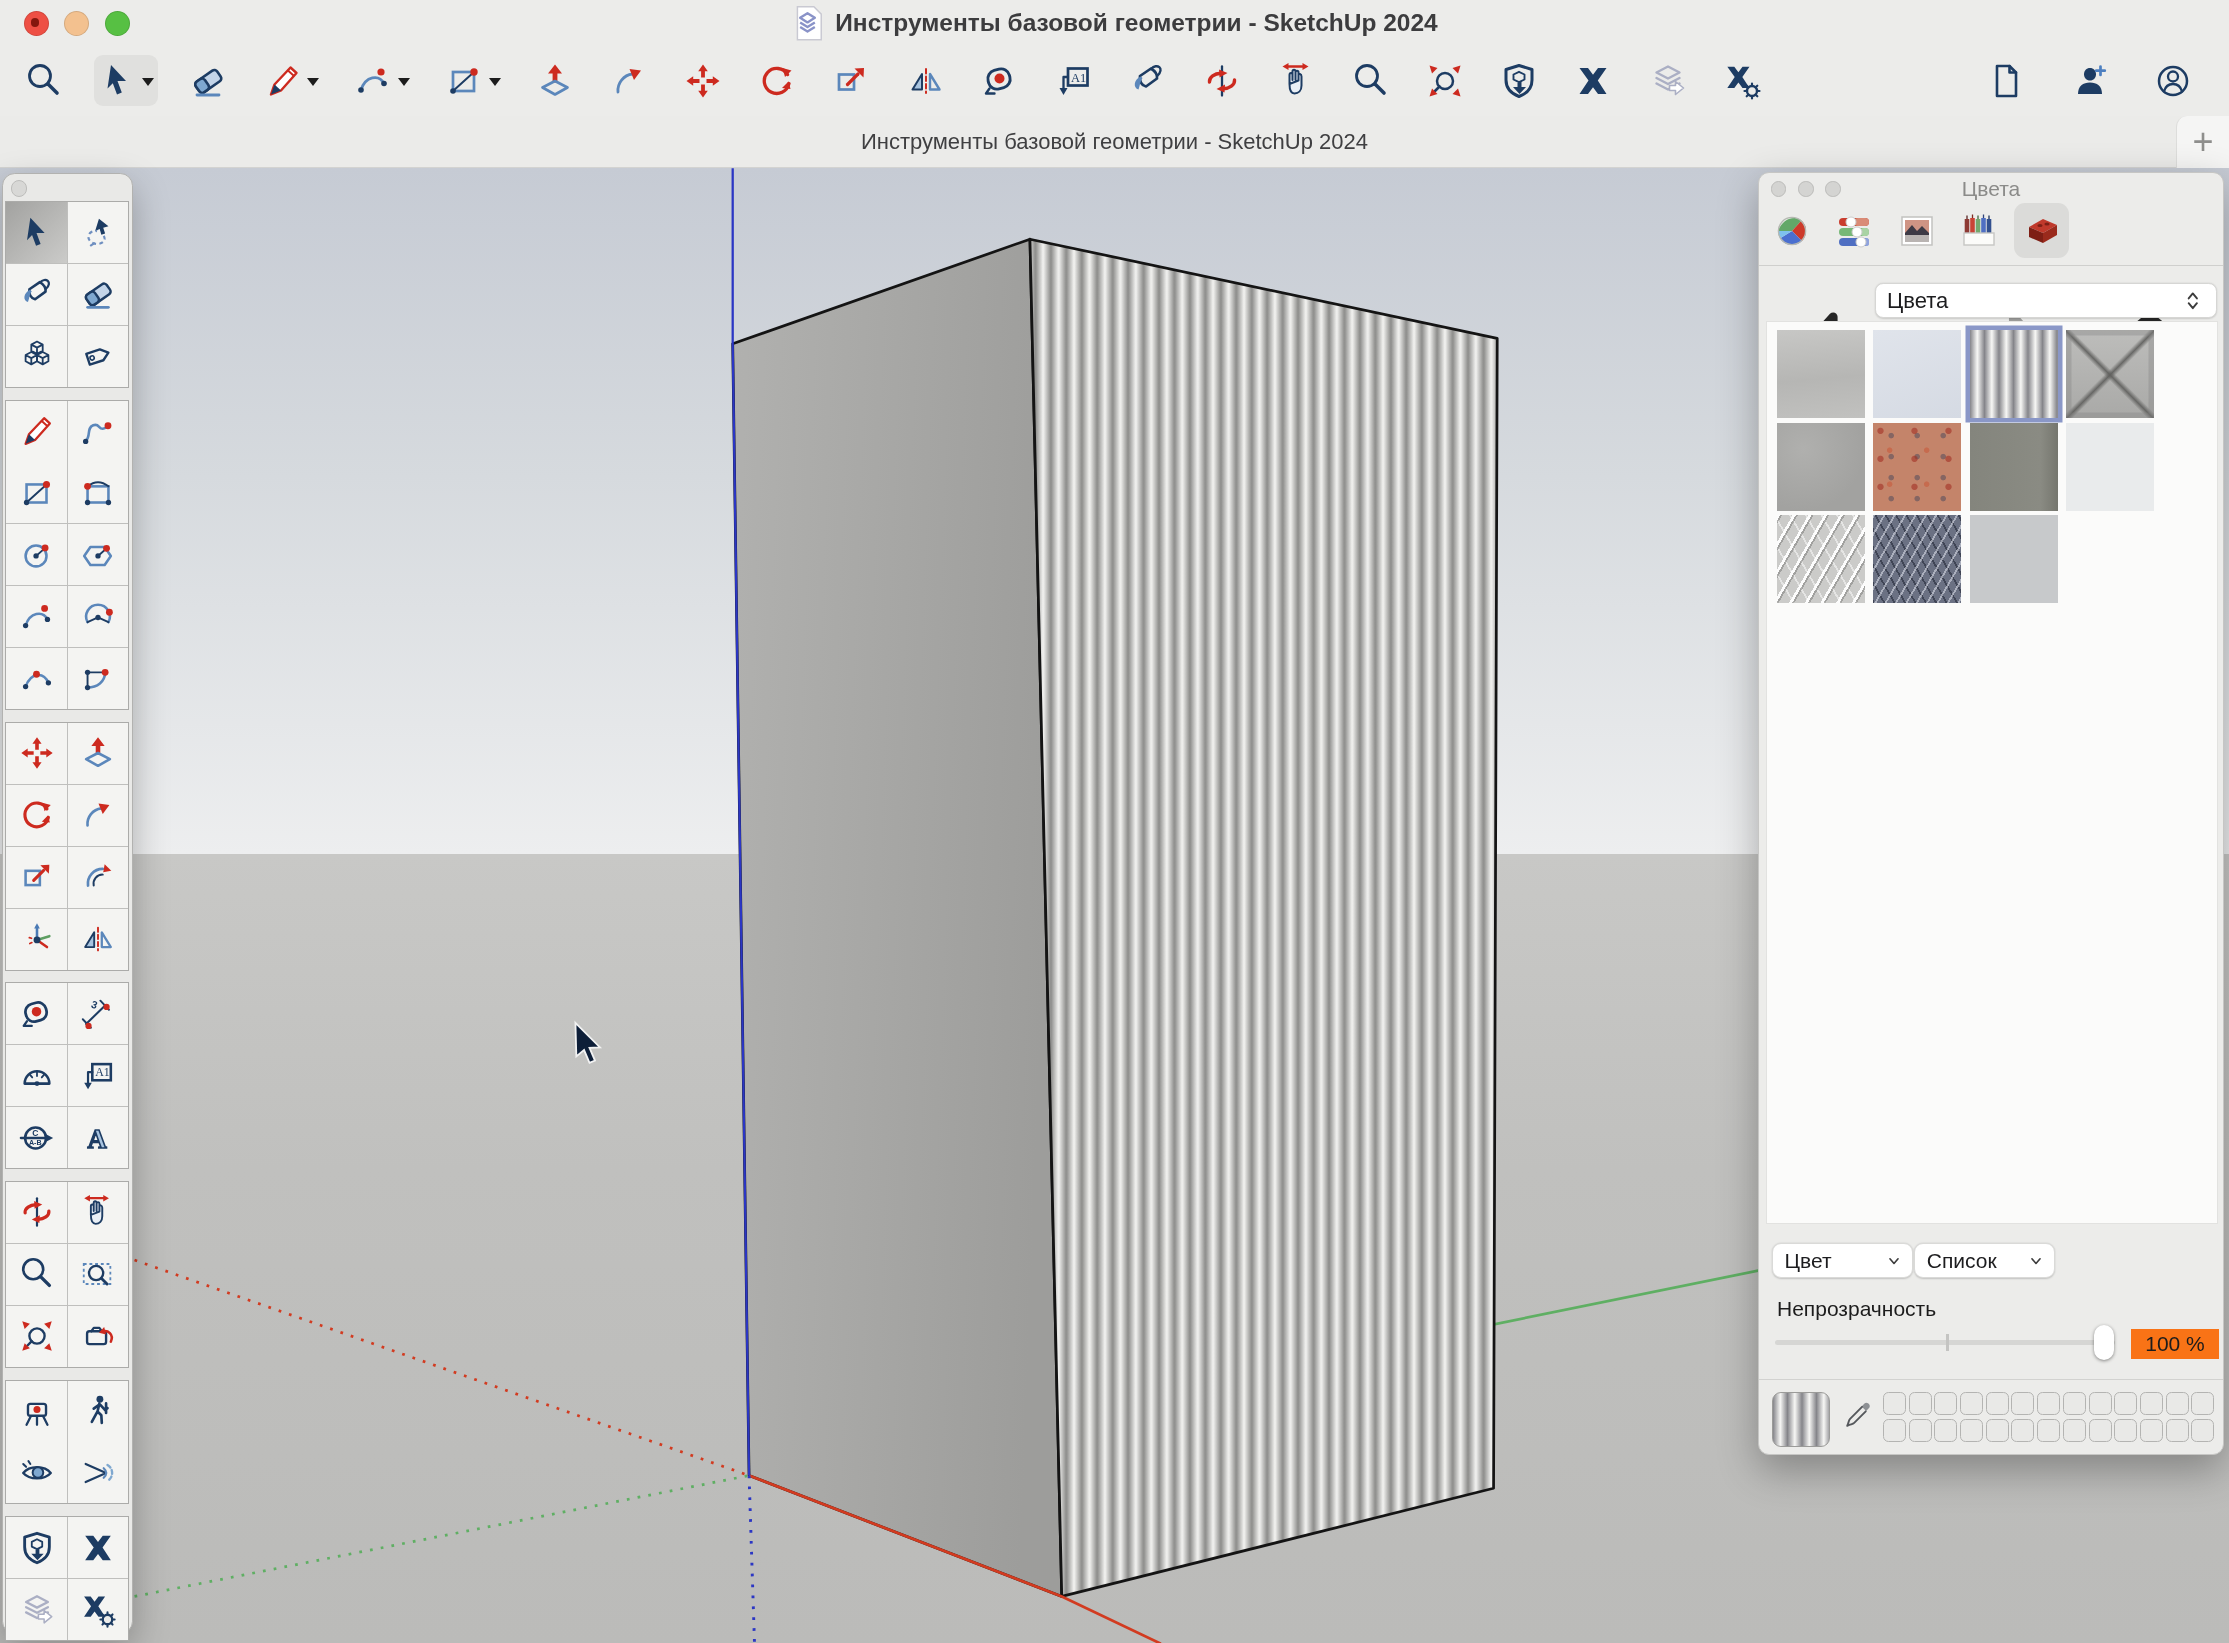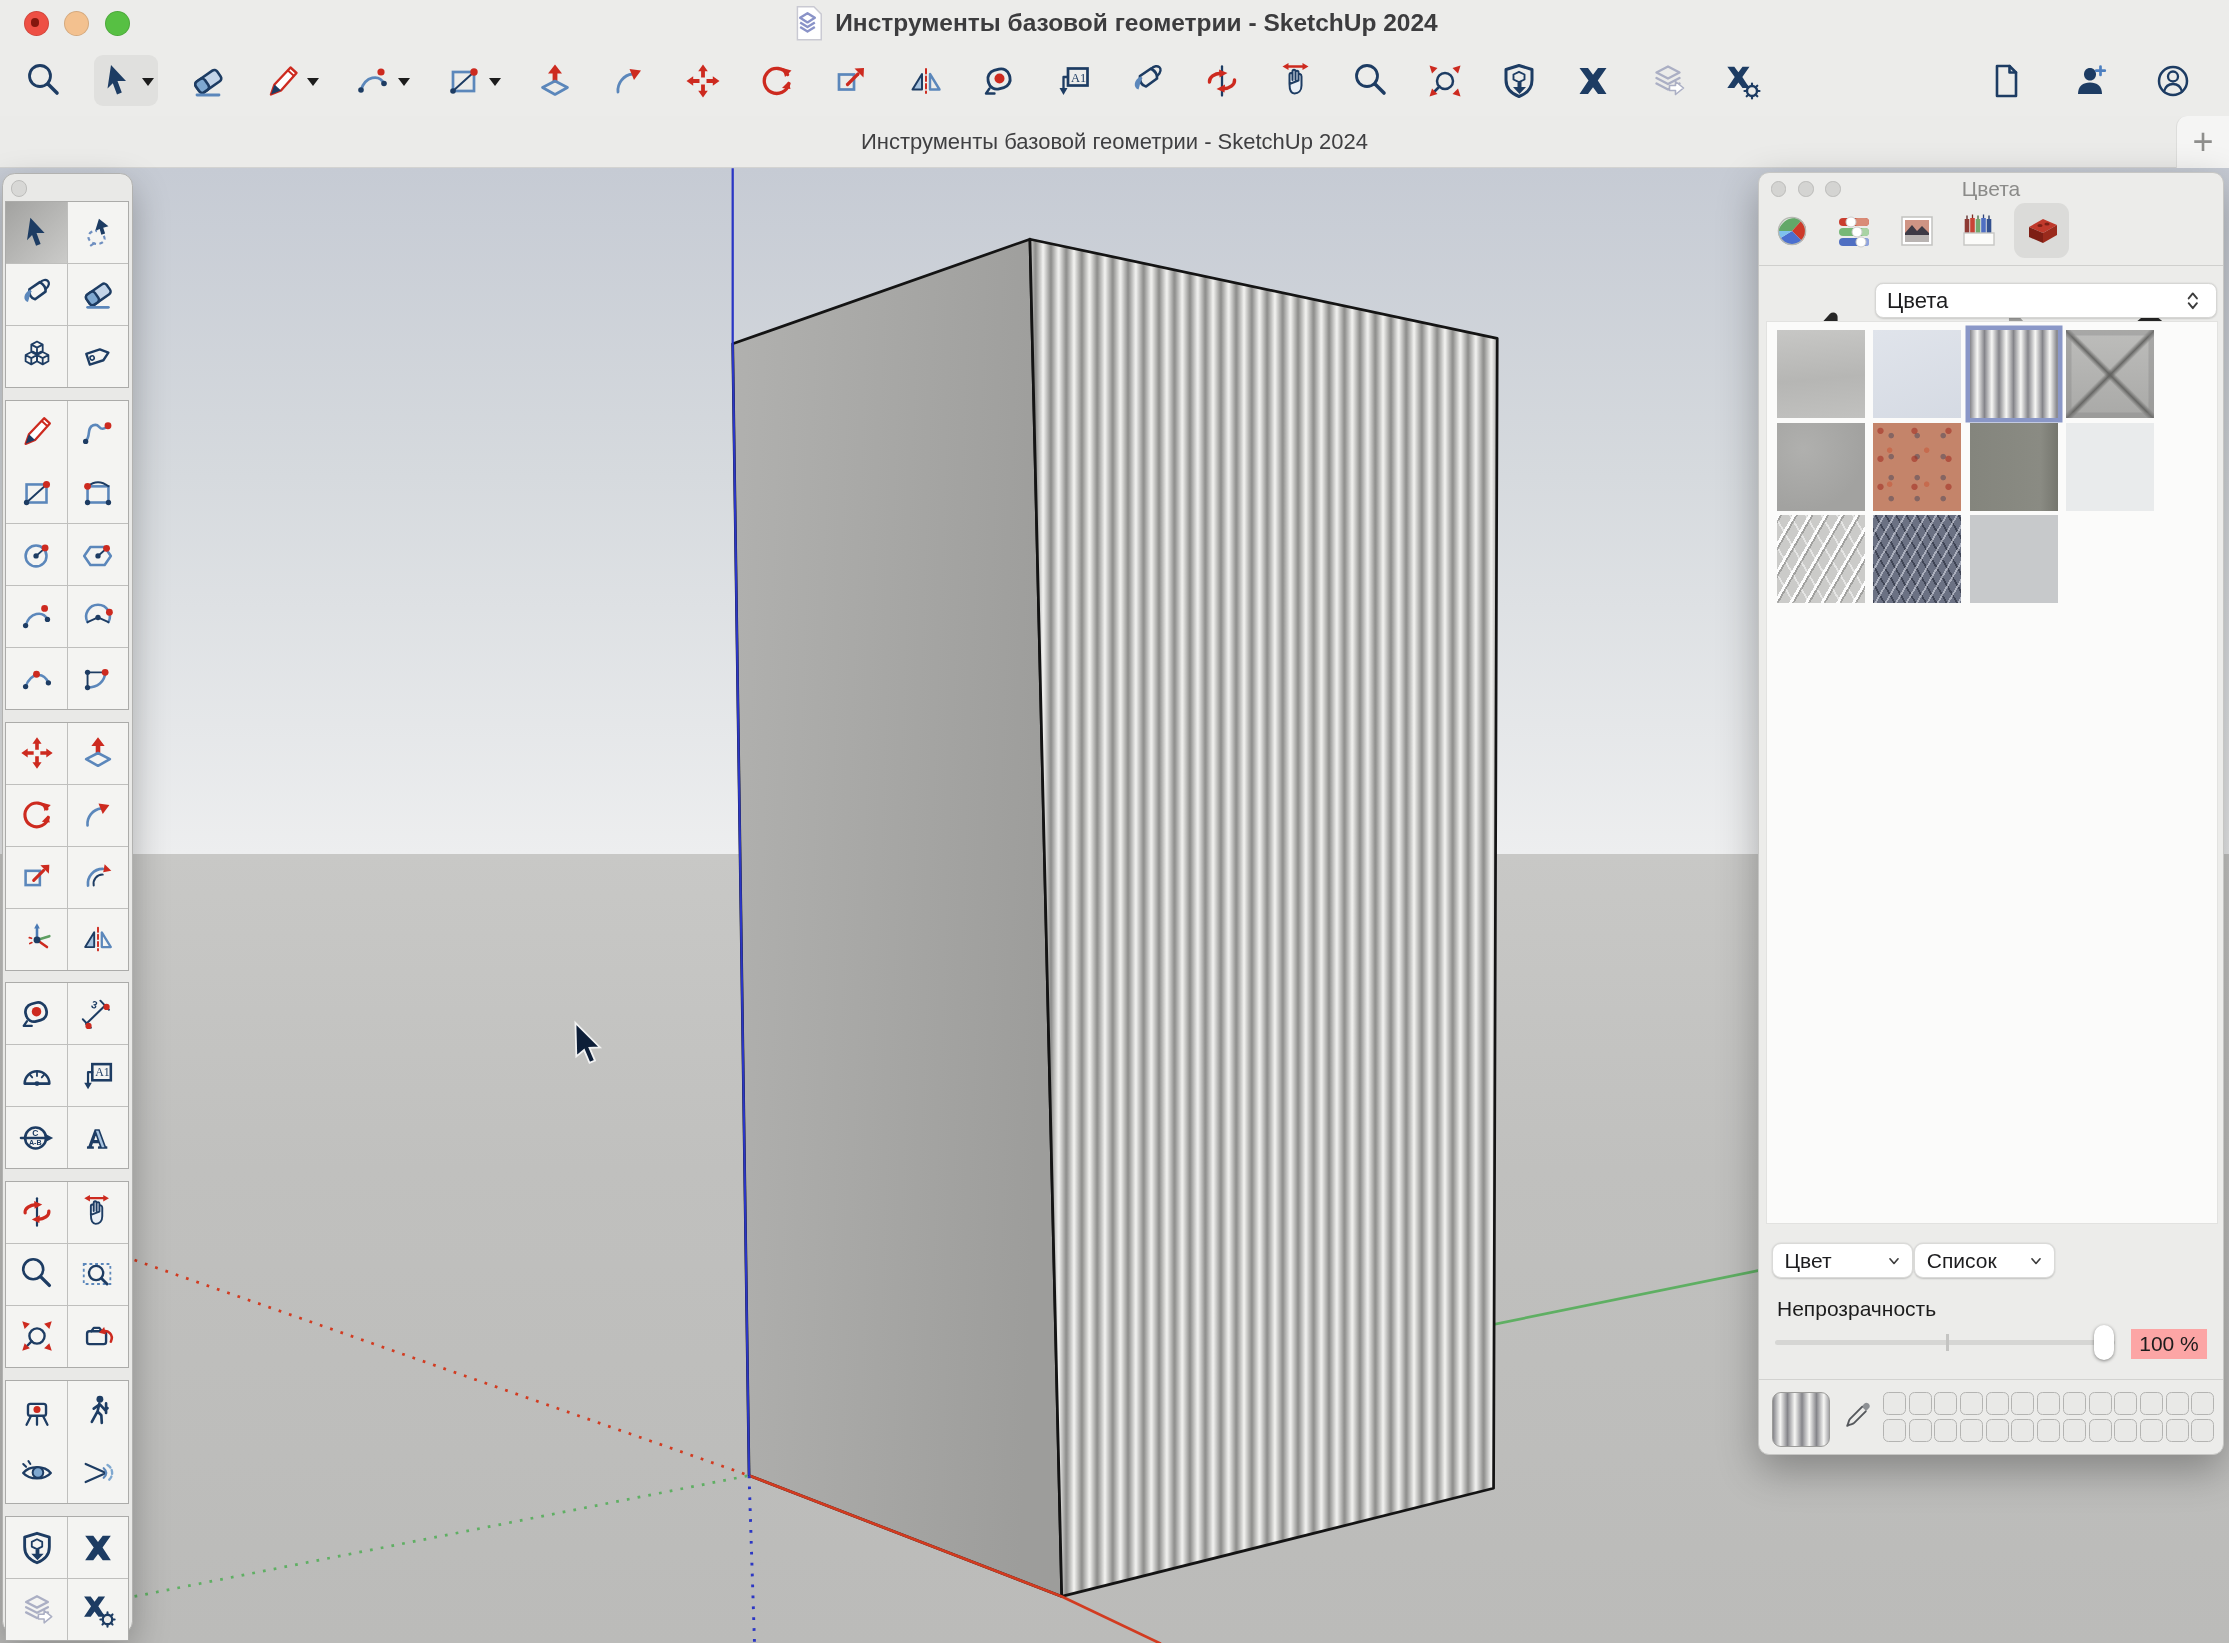--- a/index.html
+++ b/index.html
@@ -65,21 +65,21 @@
   .cp-list{position:absolute;left:7.3px;top:148px;width:452px;height:903px;background:#fbfbfa;border:0.9px solid #e2e2e0;box-sizing:border-box;}
   .swatches{position:absolute;left:10px;top:8.2px;display:grid;grid-template-columns:repeat(4,88px);gap:4.5px 8.2px;}
   .sw{width:88px;height:88px;border:none;padding:0;cursor:default;}
   .sw.selected{box-shadow:0 0 0 4.5px #8a97c7;}
   .cp-btn{position:absolute;width:141px;height:35px;top:1070px;background:#fff;border:0.9px solid #dadad8;border-radius:9px;box-shadow:0 0.9px 1.8px rgba(0,0,0,.18);display:flex;align-items:center;justify-content:space-between;padding:0 9px 0 11.8px;box-sizing:border-box;font-size:21px;color:#1d1d1f;cursor:default;}
   .cp-btn .ic{width:18px;height:18px;}
   .cp-opacity-label{position:absolute;left:18px;top:1124px;font-size:21px;color:#1c1c1c;}
   .cp-track{position:absolute;left:16.4px;top:1167px;width:340px;height:4.5px;background:#d6d6d4;border-radius:2.7px;}
   .cp-tick{position:absolute;left:187px;top:1161px;width:2.7px;height:17.3px;background:#c4c4c2;}
   .cp-handle{position:absolute;left:335px;top:1152px;width:20px;height:35px;background:#fff;border-radius:11px;box-shadow:0 0.9px 3.6px rgba(0,0,0,.45);cursor:default;border:none;}
-  .cp-value{position:absolute;left:372px;top:1156px;width:76px;height:30px;background:#fca5a5;display:flex;align-items:center;justify-content:center;font-size:21px;color:#1c1c1c;}
+  .cp-value{position:absolute;left:372px;top:1156px;width:88px;height:30px;background:#f97316;display:flex;align-items:center;justify-content:center;font-size:21px;color:#1c1c1c;}
   .cp-sep{position:absolute;left:0;top:1206px;width:100%;height:0.9px;background:#d2d2d0;}
   .cp-well{position:absolute;left:12.7px;top:1219px;width:58px;height:55px;border-radius:9px;border:0.9px solid #9b9b99;box-sizing:border-box;cursor:default;padding:0;}
   .cp-dropper{position:absolute;left:82px;top:1226px;width:33px;height:33px;border:none;background:transparent;padding:0;cursor:default;}
   .cp-mini{position:absolute;left:124px;top:1219px;display:grid;grid-template-columns:repeat(13,23px);gap:3.6px 2.7px;}
   .mini{width:23px;height:23px;border:1.8px solid #b4b4b2;border-radius:5.5px;background:#e9e9e7;box-sizing:border-box;padding:0;cursor:default;}
 
   
   .t-brushed{background:linear-gradient(175deg,#c7c7c5,#b6b6b4 55%,#c1c1bf);}
   .t-pale{background:linear-gradient(160deg,#e0e4eb,#d5dae3);}
   .t-corrugated{background:repeating-linear-gradient(90deg,#85858a 0px,#f7f7f5 7.3px,#85858a 14.5px);}

